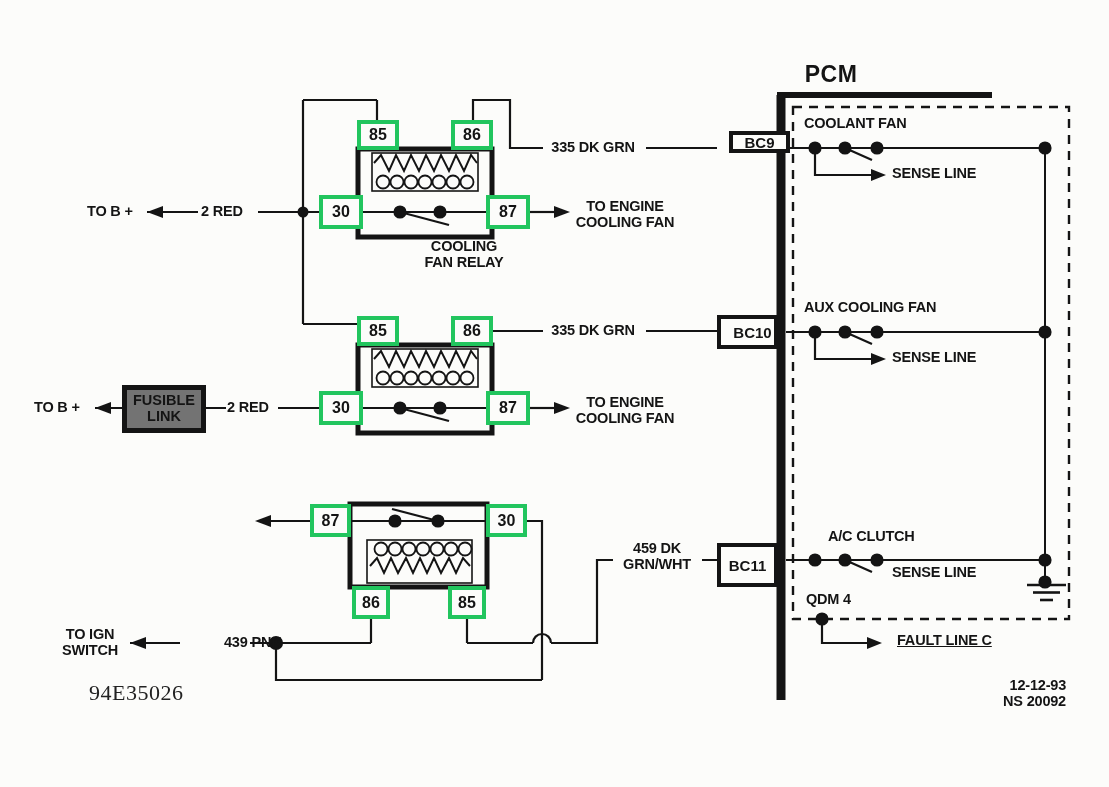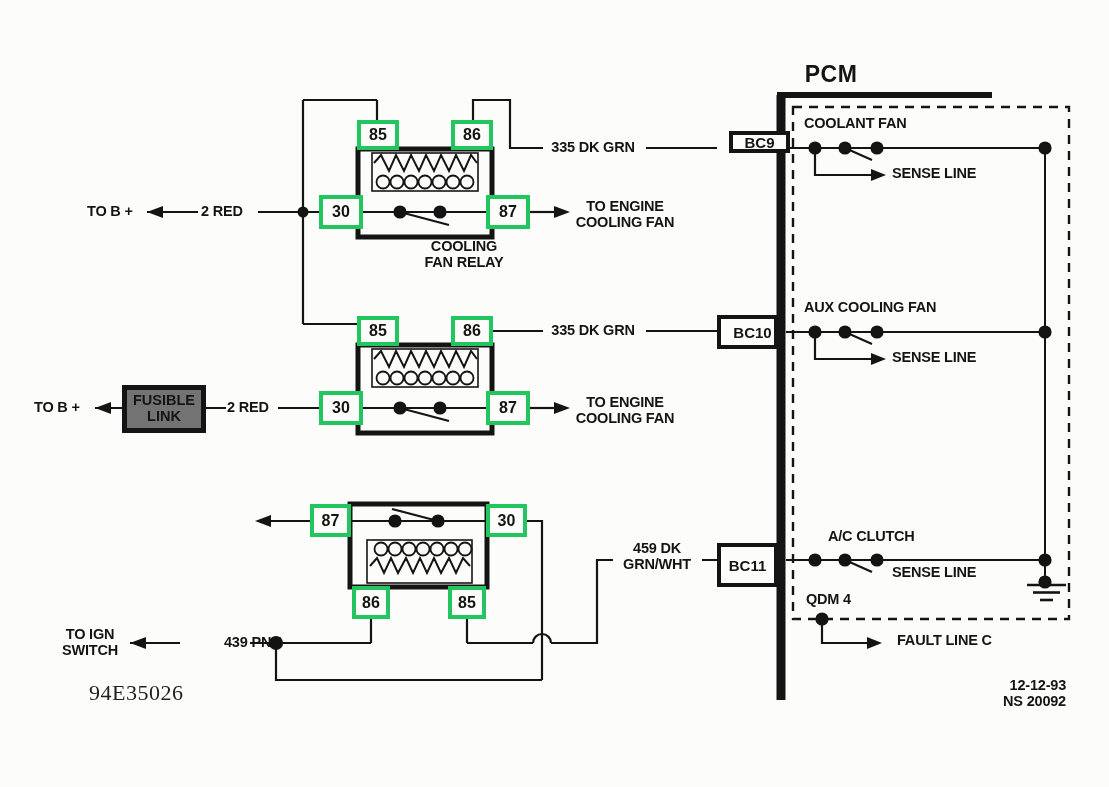--- a/index.html
+++ b/index.html
@@ -193,19 +193,19 @@
   <div class="lbl center" style="left:613px;top:541px;width:88px;">459 DK GRN/WHT</div>
 
   <div class="lbl big center" style="left:794px;top:62px;width:74px;">PCM</div>
   <div class="lbl nowrap" style="left:804px;top:116px;">COOLANT FAN</div>
   <div class="lbl nowrap" style="left:892px;top:166px;">SENSE LINE</div>
   <div class="lbl nowrap" style="left:804px;top:300px;">AUX COOLING FAN</div>
   <div class="lbl nowrap" style="left:892px;top:350px;">SENSE LINE</div>
   <div class="lbl nowrap" style="left:828px;top:529px;">A/C CLUTCH</div>
   <div class="lbl nowrap" style="left:892px;top:565px;">SENSE LINE</div>
   <div class="lbl nowrap" style="left:806px;top:592px;">QDM 4</div>
-  <div class="lbl nowrap" style="left:897px;top:633px;">FAULT LINE C</div>
+  <div class="lbl nowrap" style="left:897px;top:633px;text-decoration:underline;">FAULT LINE C</div>
 
   <div class="lbl serif nowrap" style="left:89px;top:680px;">94E35026</div>
   <div class="lbl right" style="left:980px;top:678px;width:86px;">12-12-93</div>
   <div class="lbl right" style="left:978px;top:694px;width:88px;">NS 20092</div>
 
 </div>
 
 </body></html>

